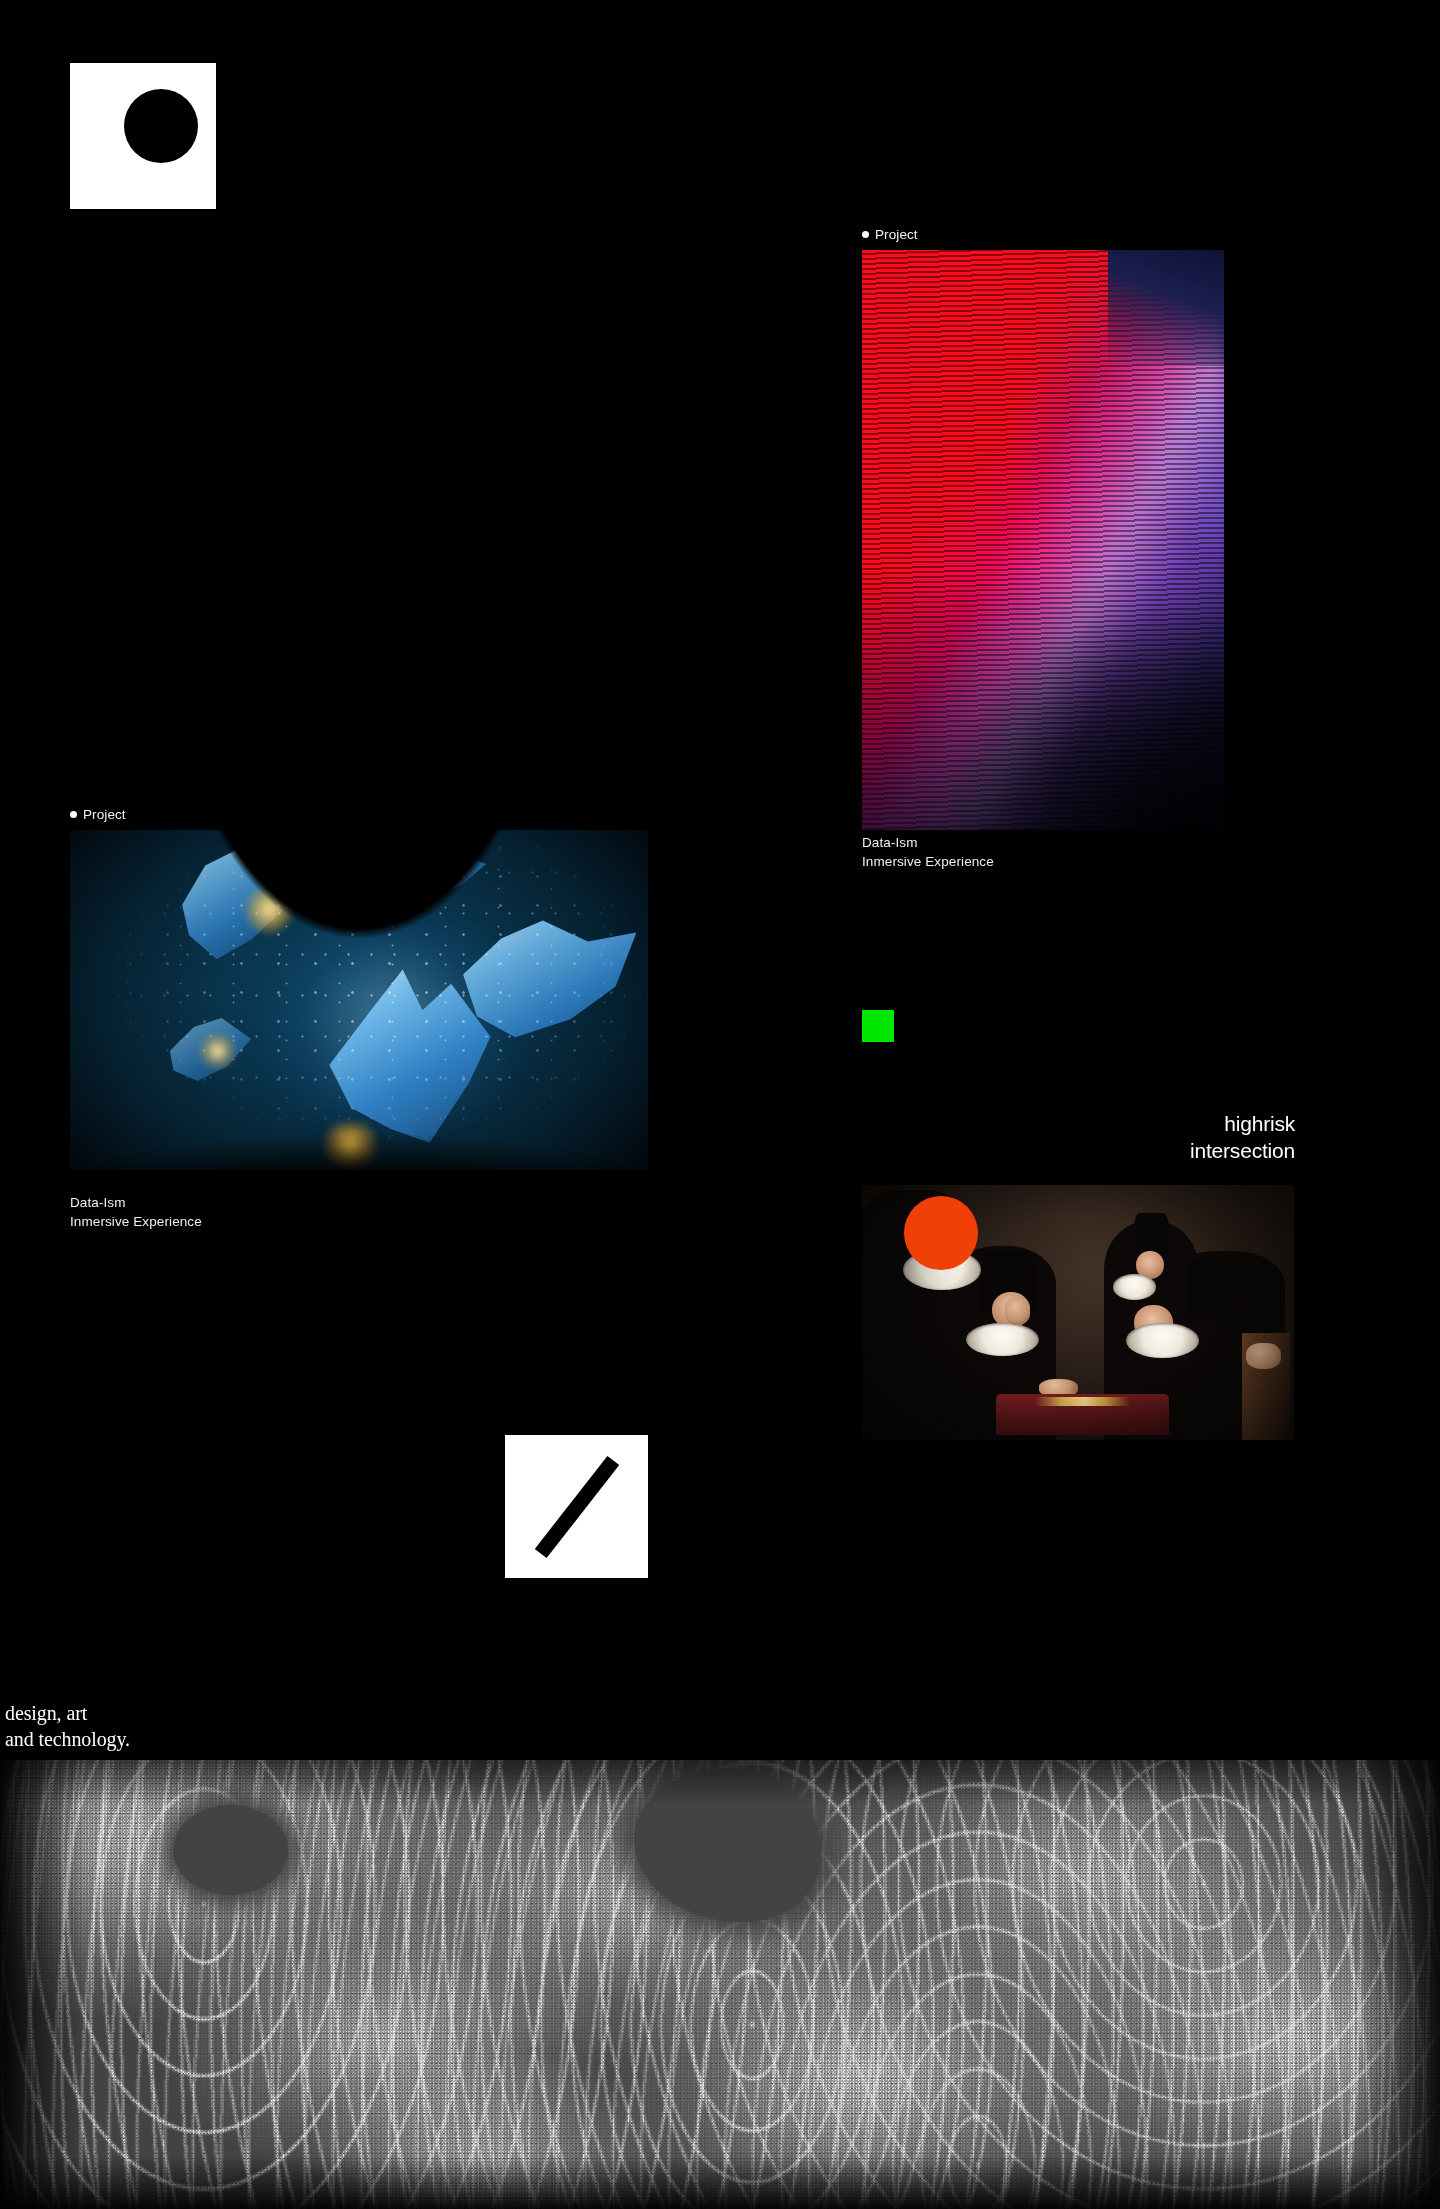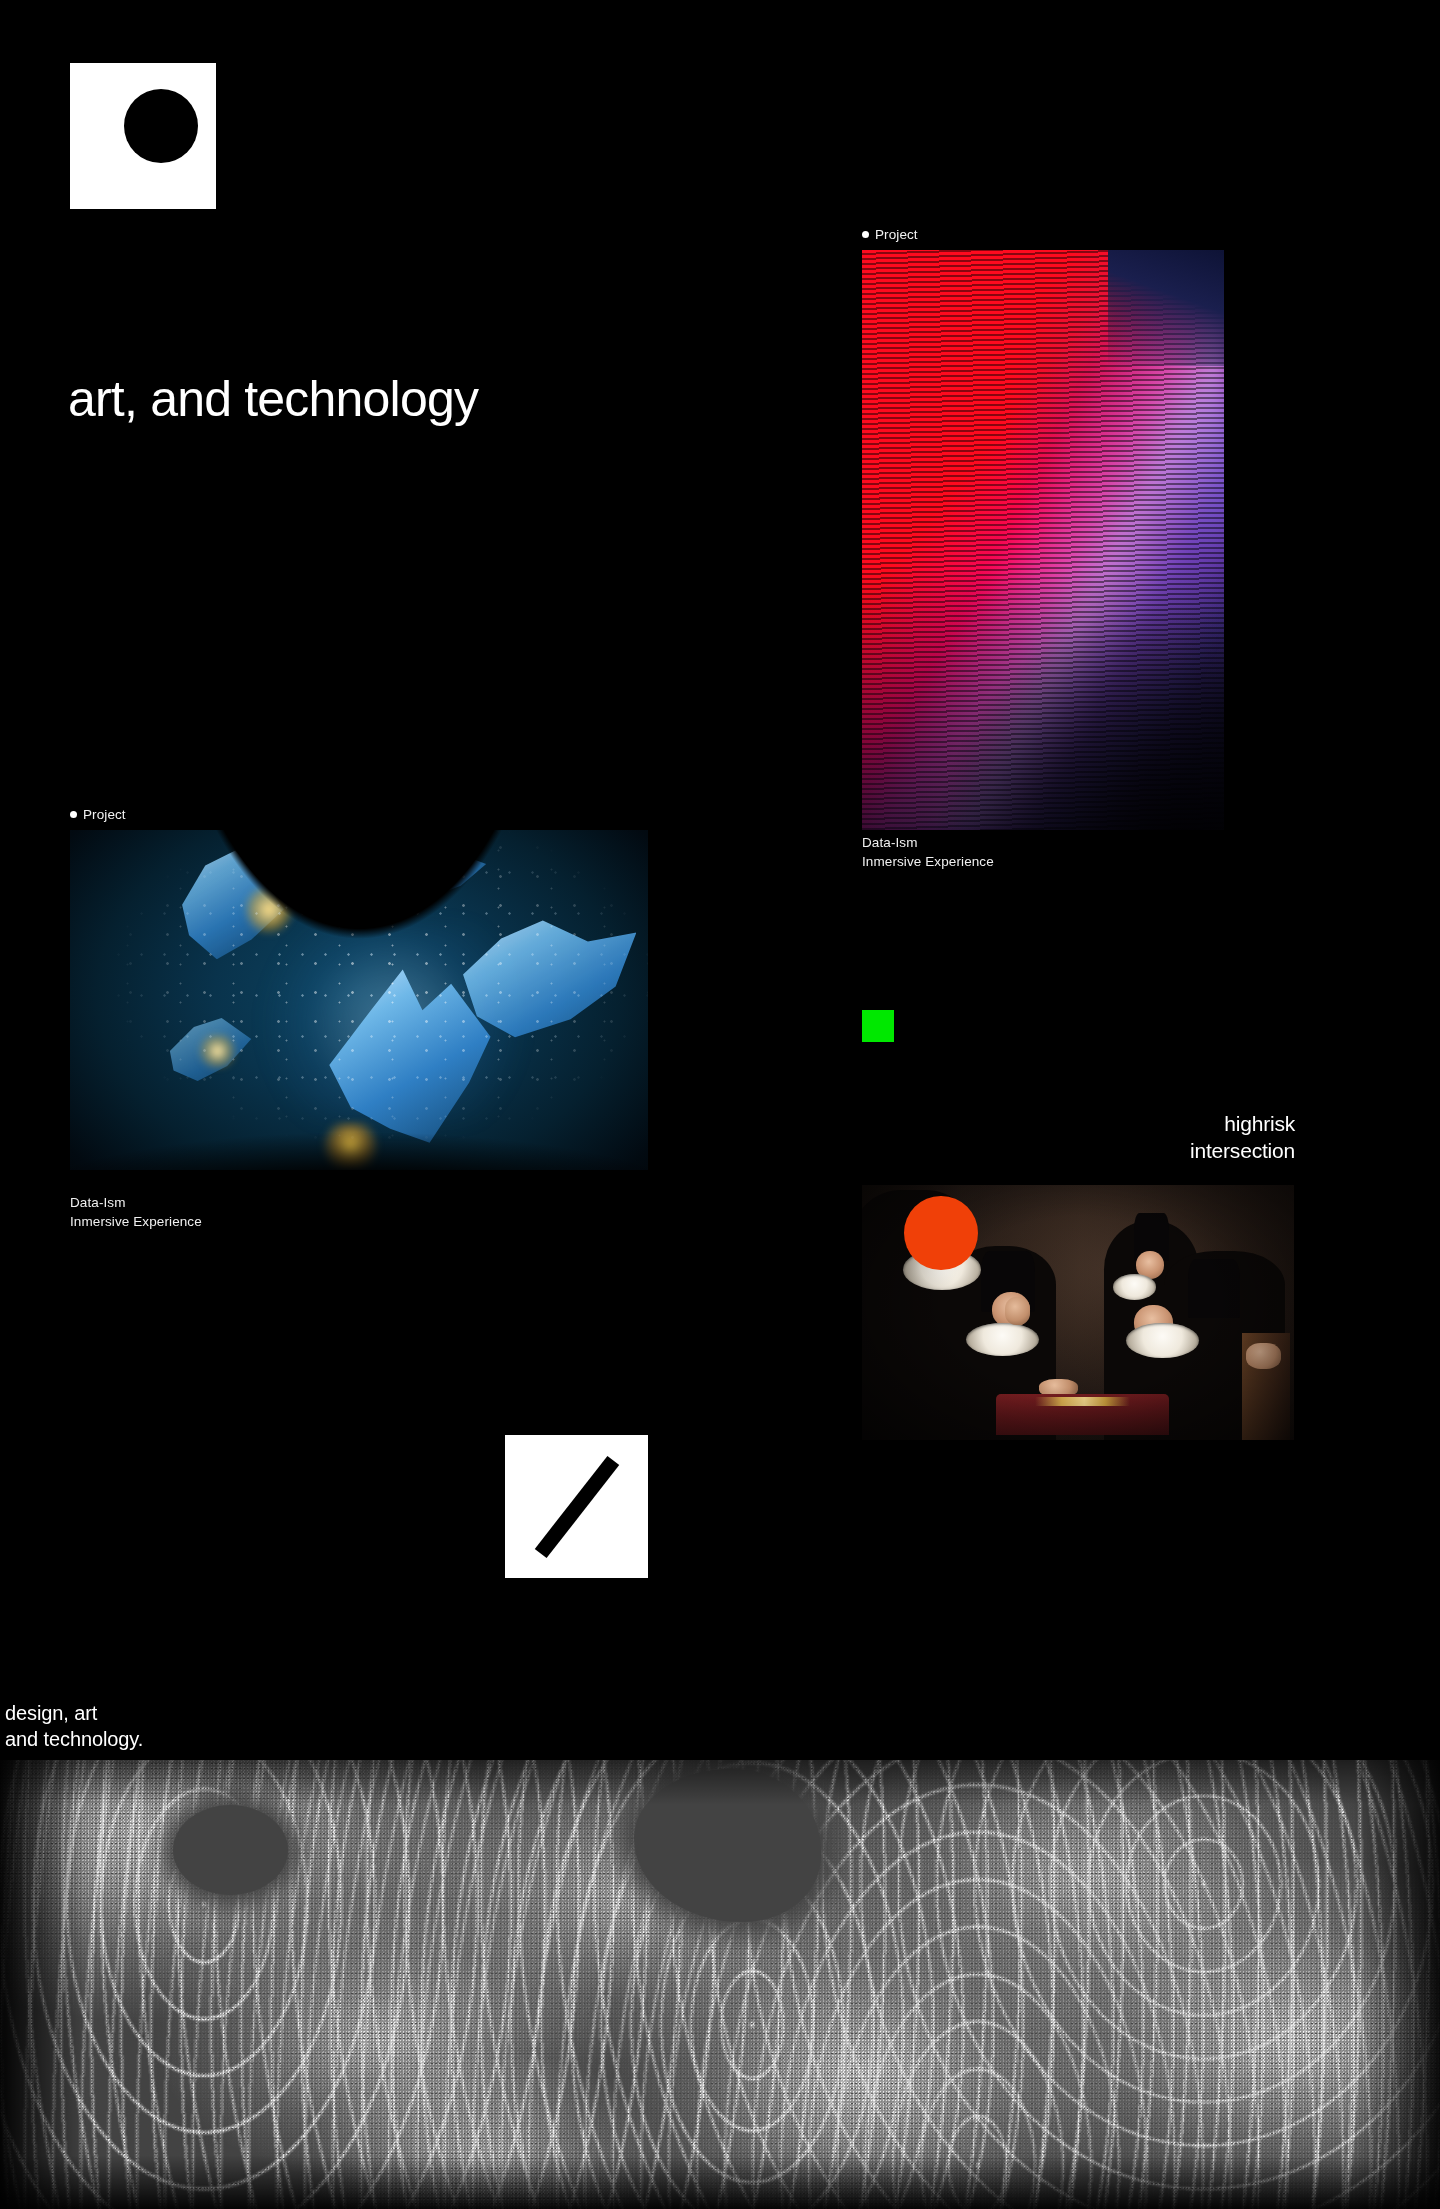--- a/index.html
+++ b/index.html
@@ -222,21 +222,21 @@
   
   .side-title {
     position:absolute; right:145px; top:1083px; width:300px;
     text-align:right; font-size:21px; line-height:1.27;
     letter-spacing:-0.2px; color:#fff;margin-top:28px;
   }
   .side-title span { display:block; }
 
   .footer-text {
     position:absolute; left:5px; top:1700px;
-    font-size:20px; line-height:1.3; letter-spacing:-0.1px; color:#fff;
+    font-size:20px; line-height:1.3; letter-spacing:-0.1px; color:#fff;font-family:Liberation Serif, serif;
   }
   .footer-text span { display:block; }
 
   
   #noise-strip { position:absolute; left:0; top:1760px; width:1440px; height:449px; overflow:hidden; background:#000; }
   .noise-flow {
     position:absolute; inset:0;
     background:
       radial-gradient(36% 58% at 12% 18%, rgba(255,255,255,0.50) 0%, rgba(255,255,255,0.16) 42%, rgba(0,0,0,0) 70%),
       radial-gradient(22% 44% at 27% 62%, rgba(255,255,255,0.46) 0%, rgba(255,255,255,0.12) 48%, rgba(0,0,0,0) 74%),
@@ -294,21 +294,20 @@
 </head>
 <body style="background: rgb(0, 0, 0); color: rgb(255, 255, 255);">
 
 <div class="stage">
 
   <div class="logo-tile">
     <div class="logo-dot"></div>
   </div>
 
   <h1 class="headline">
-    <span>art, and technology</span>
   </h1>
 
   <div class="proj-label" style="left:862px; top:227px;">
     <span class="bull"></span>
     <span>Project</span>
   </div>
 
   <div class="media" id="media-red">
     <div class="red-base"></div>
     <div class="red-sweep"></div>

